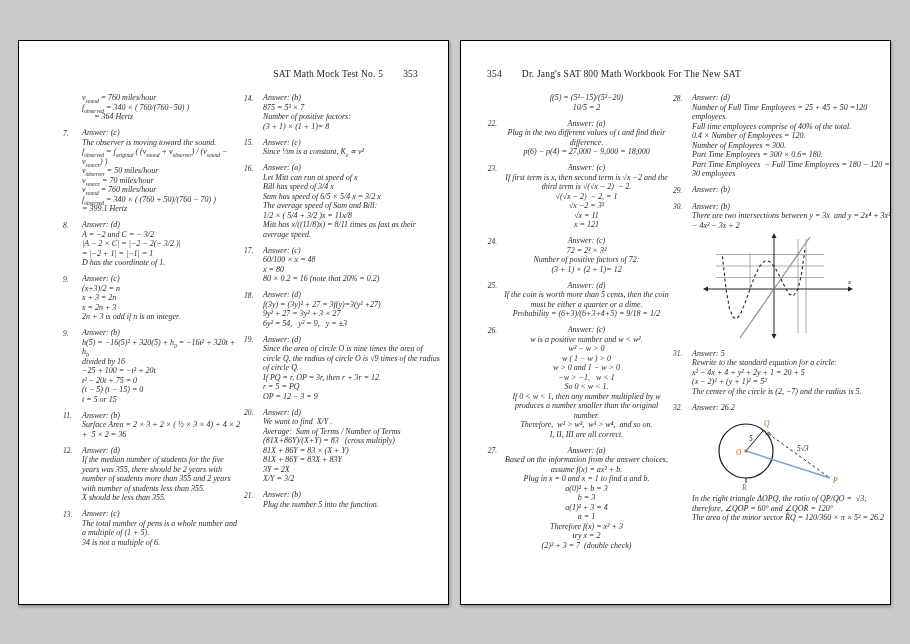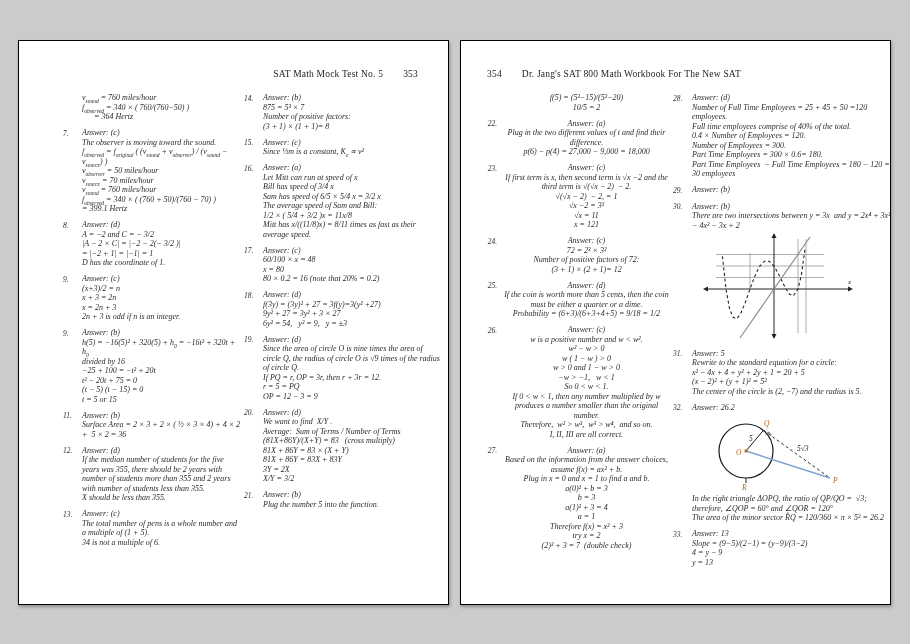--- a/index.html
+++ b/index.html
@@ -371,23 +371,14 @@
     <text x="62" y="11" font-size="7.5" font-style="italic" fill="#b5651d">Q</text>
     <text x="47" y="26" font-size="7.5" font-style="italic" fill="#1a1a1a">5</text>
     <text x="95" y="36" font-size="7.5" font-style="italic" fill="#1a1a1a">5√3</text>
     <text x="131" y="68" font-size="7.5" font-style="italic" fill="#b5651d">P</text>
     <text x="40" y="75" font-size="7.5" font-style="italic" fill="#b5651d">R</text>
   </svg>
           <div class="line">In the right triangle ΔOPQ, the ratio of QP/QO =  √3; therefore, ∠QOP = 60° and ∠QOR = 120°</div>
           <div class="line">The area of the minor sector R̂Q = 120/360 × π × 5² = 26.2</div>
         </div>
       </div>
-      <div class="item">
-        <div class="num">33.</div>
-        <div class="body">
-          <div class="line">Answer: 13</div>
-          <div class="line">Slope = (9−5)/(2−1) = (y−9)/(3−2)</div>
-          <div class="line">4 = y − 9</div>
-          <div class="line">y = 13</div>
-        </div>
-      </div>
     </div>
 </div>
 
 </body></html>

